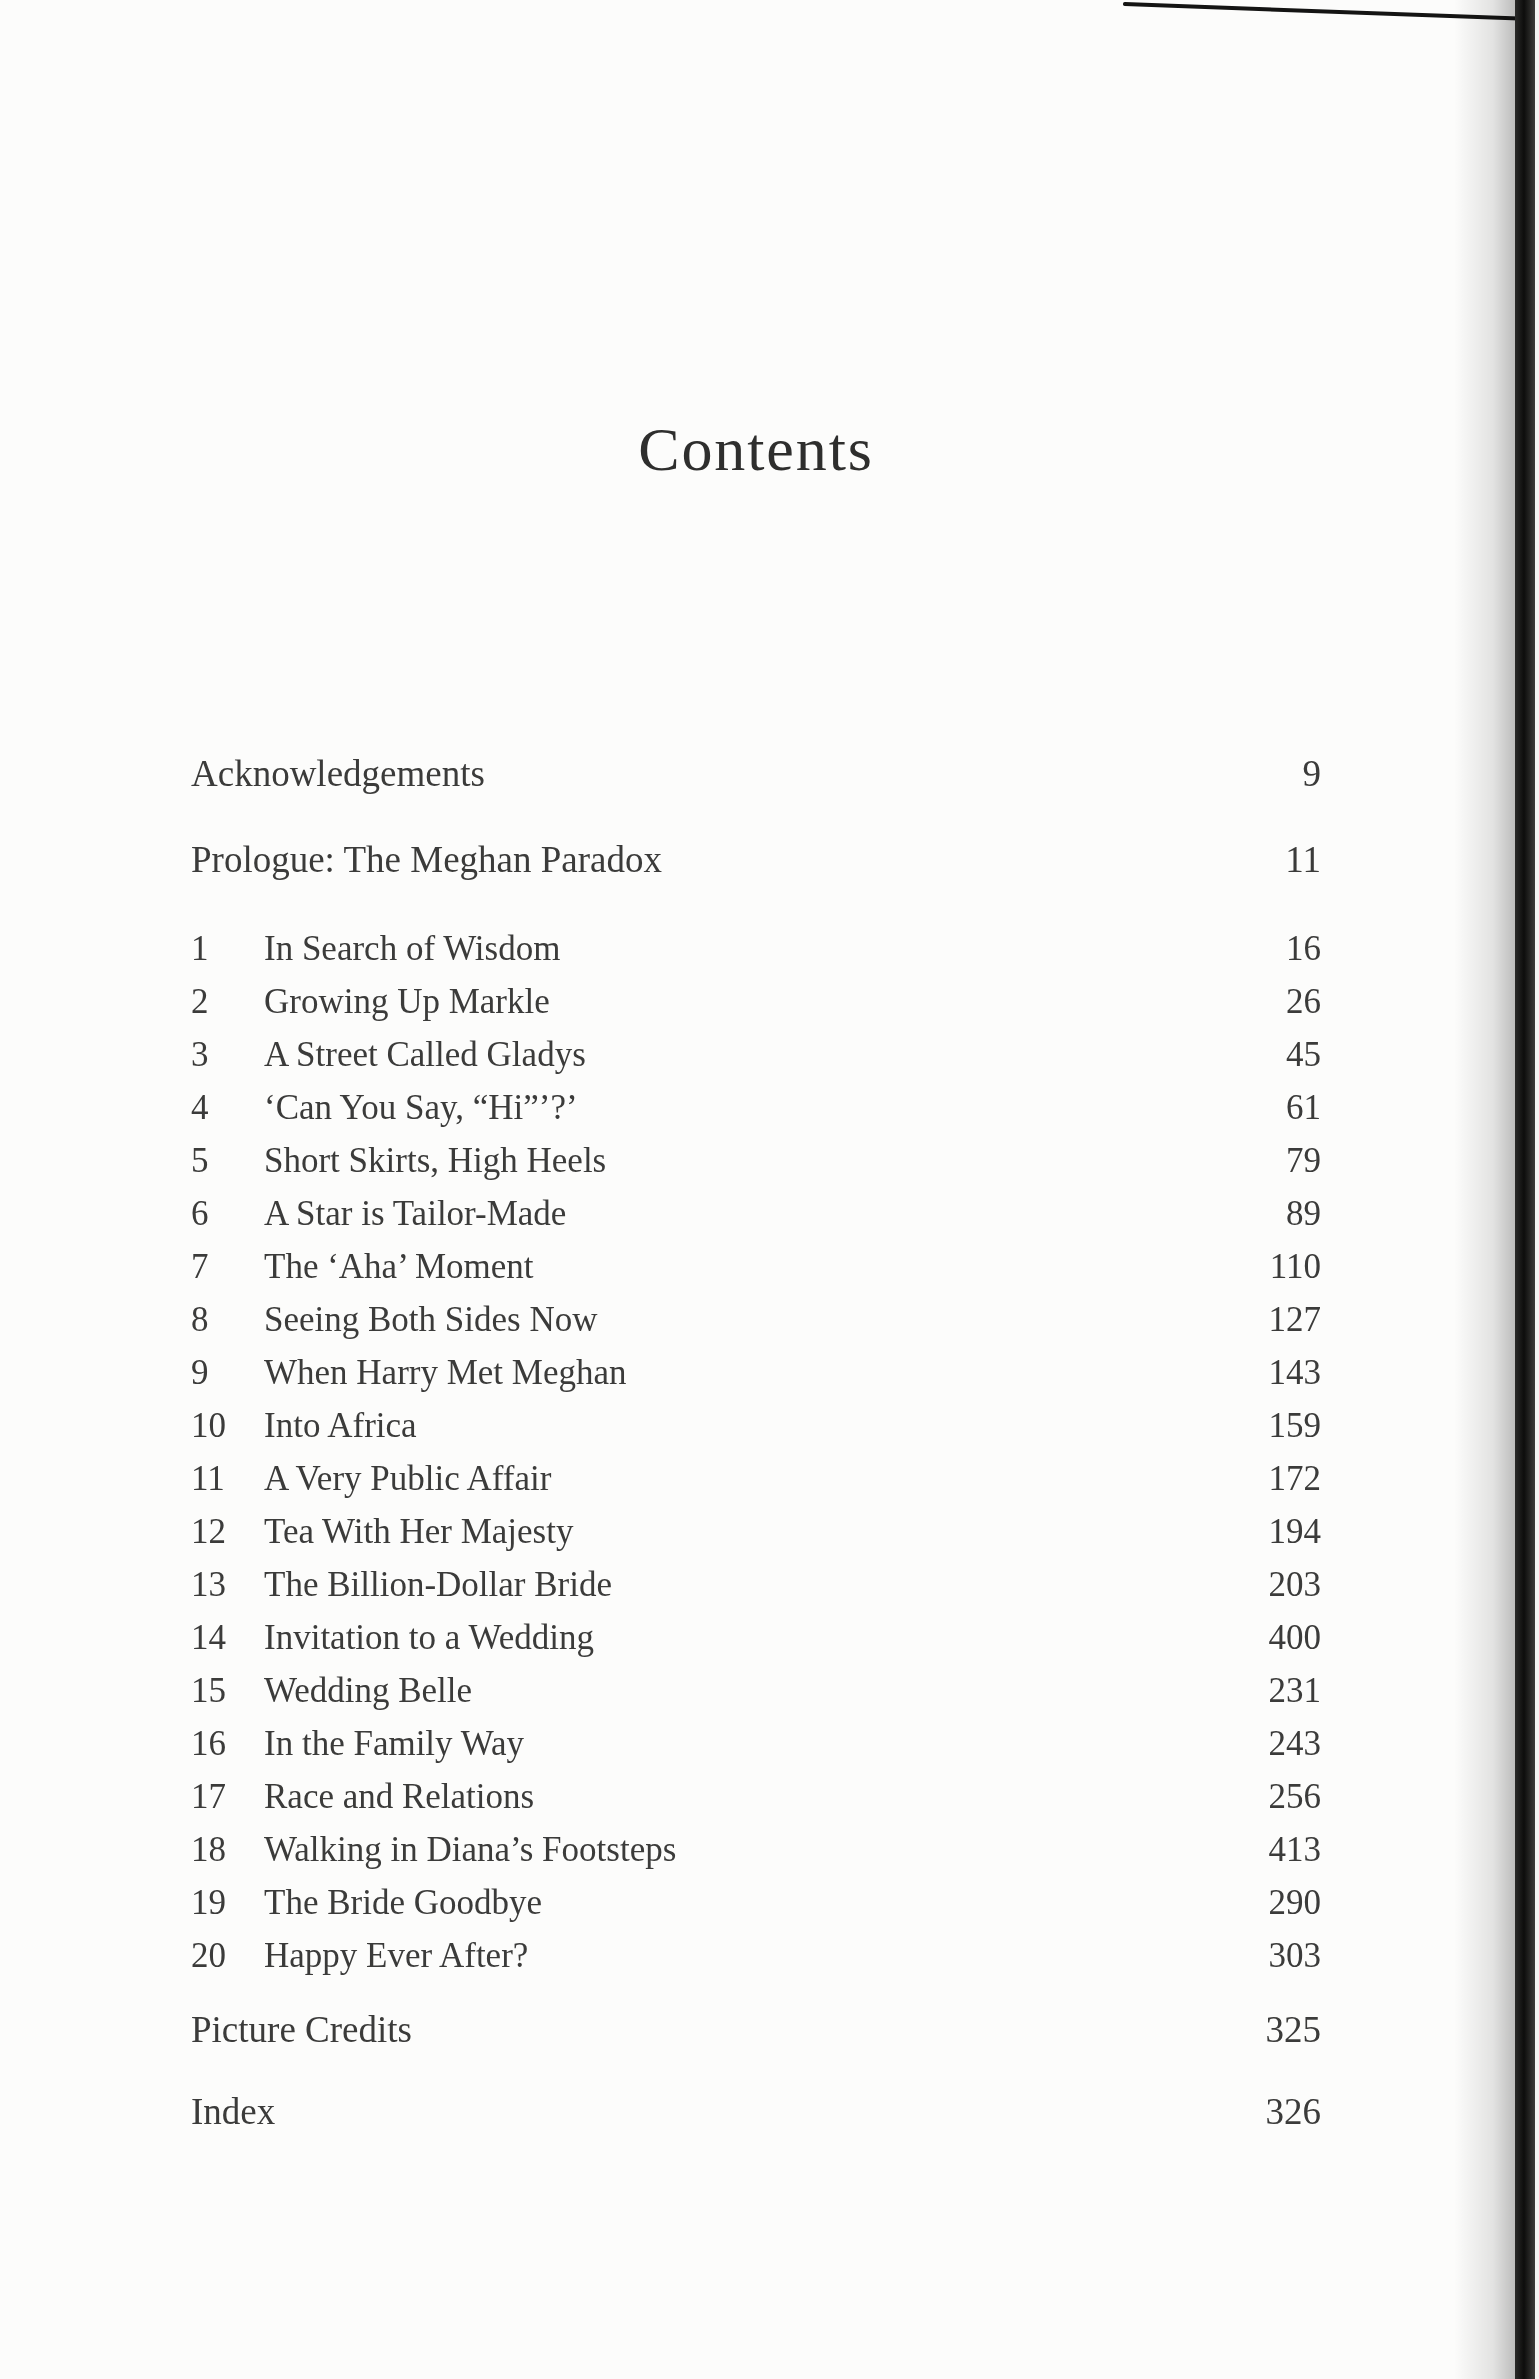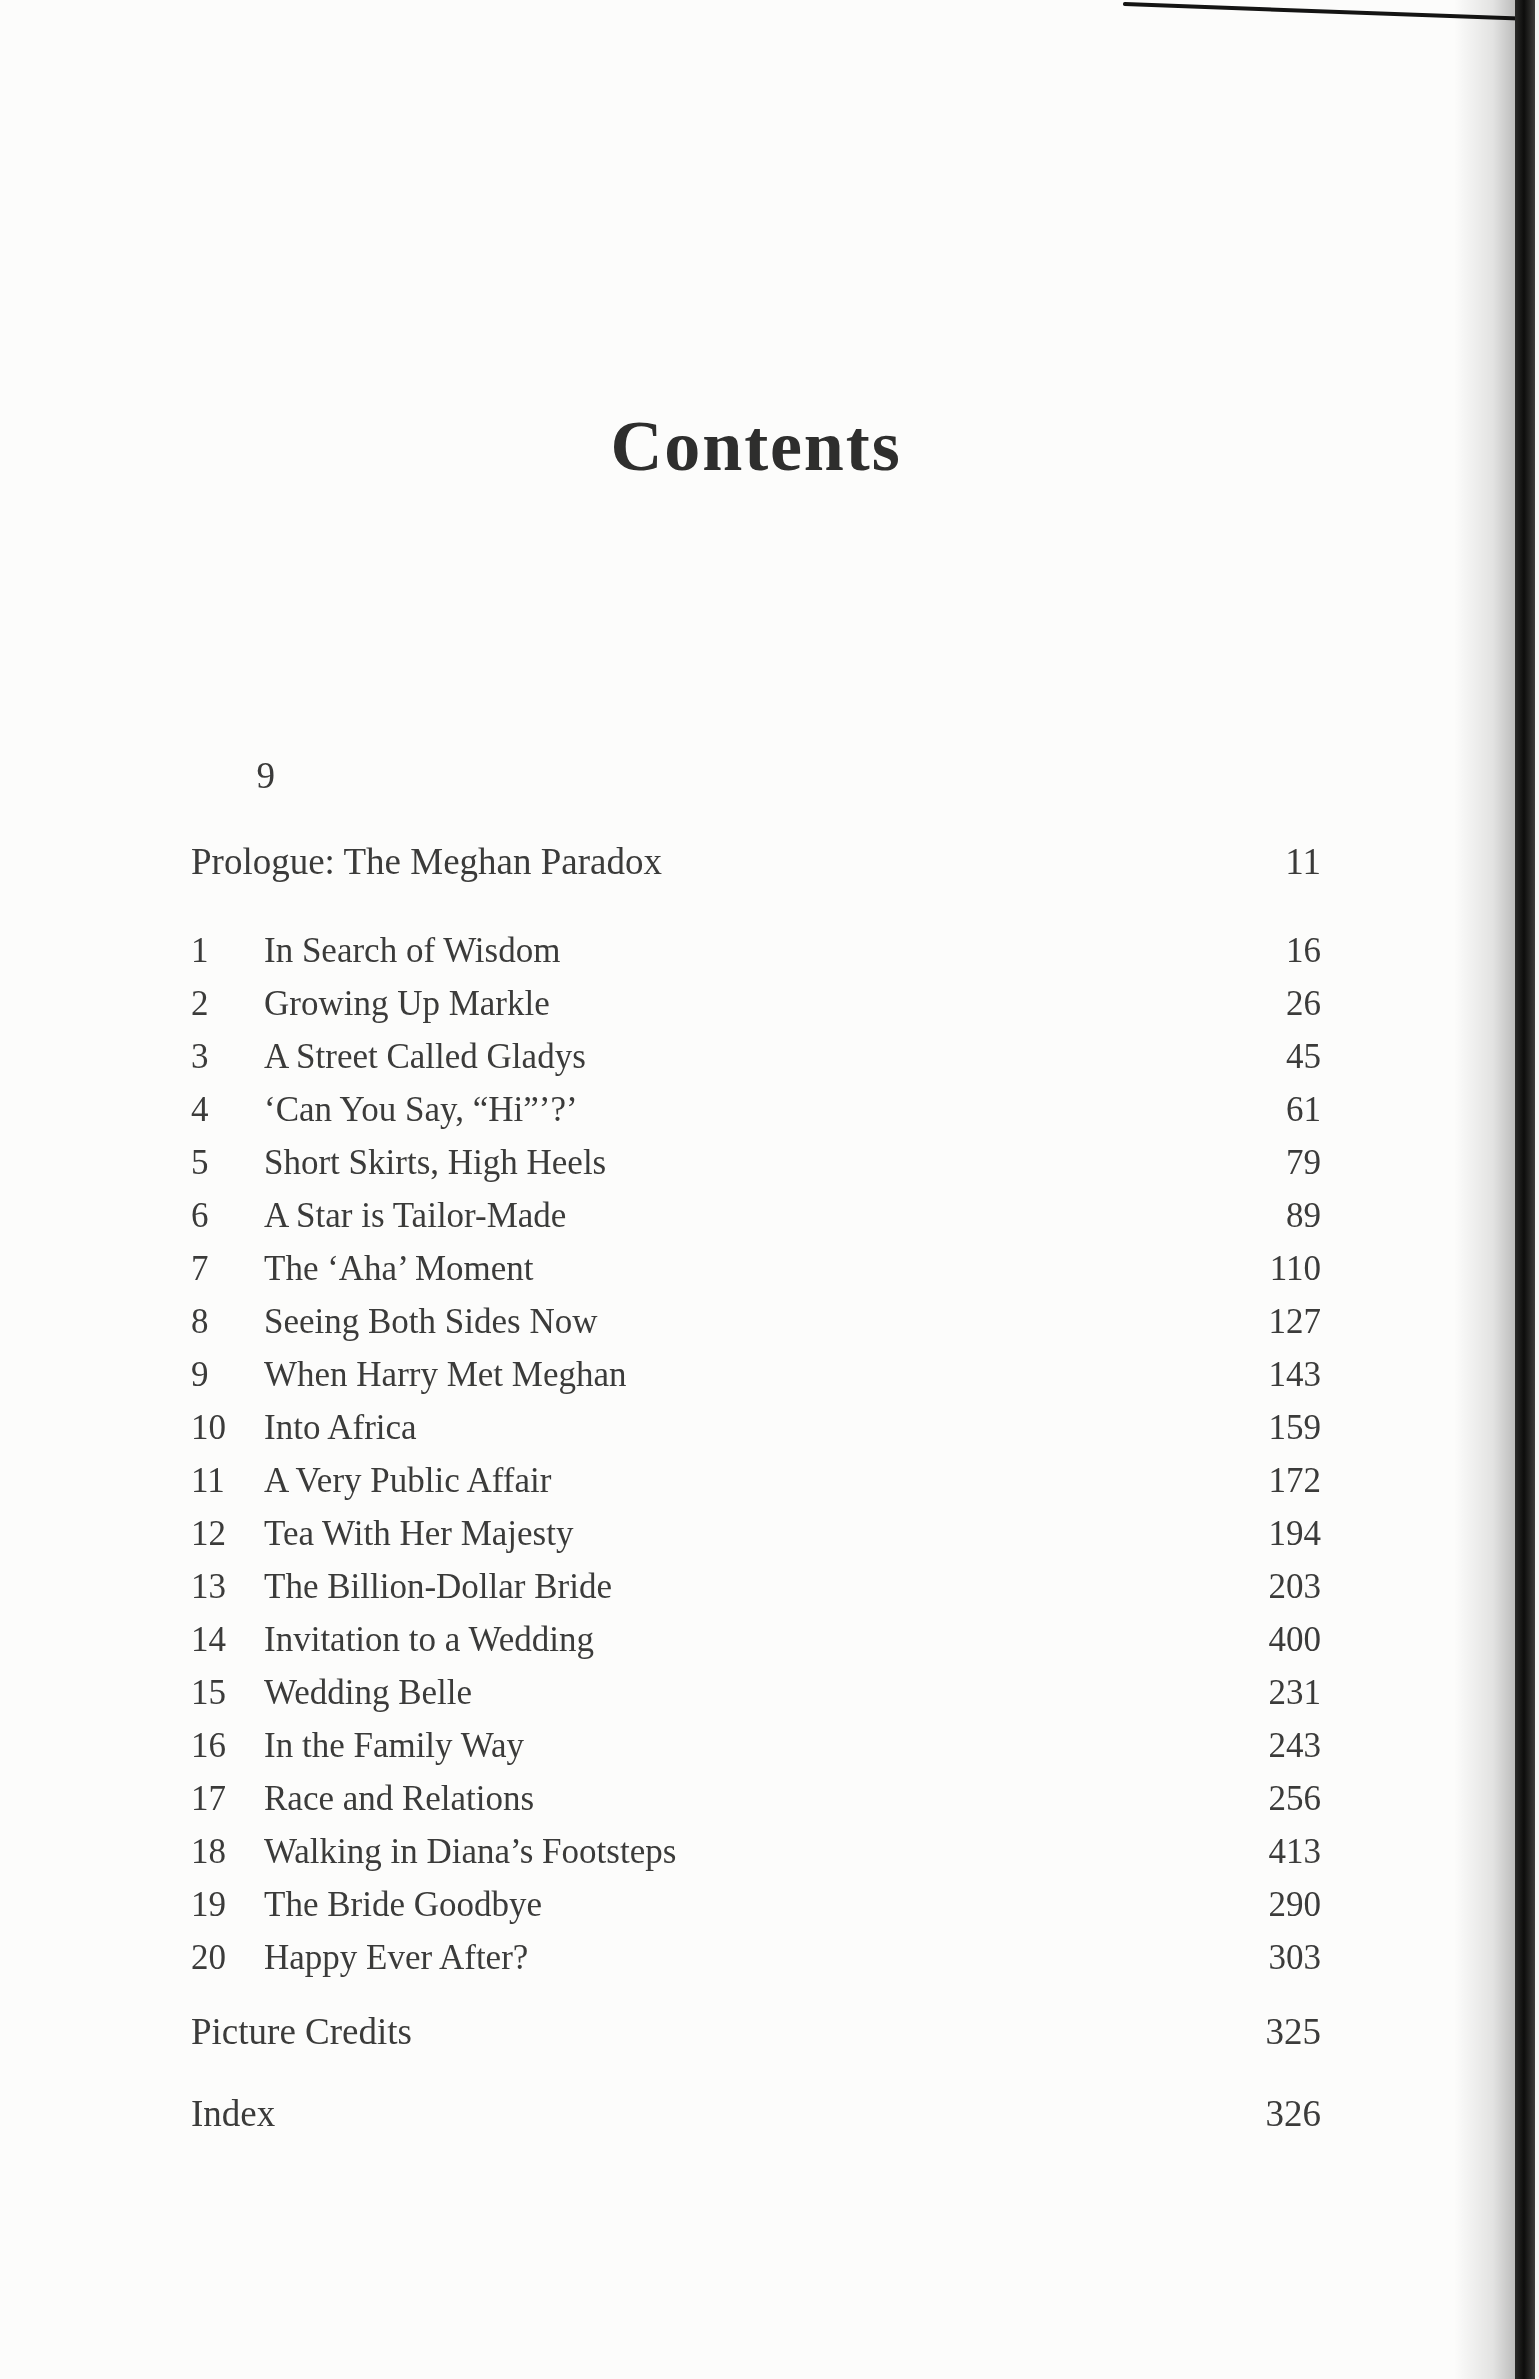--- a/index.html
+++ b/index.html
@@ -54,25 +54,25 @@
     border-radius: 1.9px;
   }
   .content {
     position: absolute;
     left: 191px;
     top: 410px;
     width: 1130px;
   }
   .toc-title {
     text-align: center;
-    font-size: 72px;
-    font-weight: 700;
+    font-size: 62px;
+    font-weight: 400;
     letter-spacing: 1.9px;
     color: #2e2e2d;
-    margin: 0 0 0 0;
+    margin: 8px 0 0 0;
     line-height: 1;
   }
   .front-matter {
     margin-top: 270px;
   }
   .row {
     display: flex;
     align-items: baseline;
     font-size: 37px;
     color: #3b3b3a;
@@ -119,20 +119,21 @@
   <div class="edge-shade"></div>
   <div class="edge-band"></div>
   <div class="edge-white-sliver"></div>
 
   <div class="content">
 
     <h1 class="toc-title">Contents</h1>
 
     <div class="front-matter">
       <div class="row front-row">
+        <span class="label">Acknowledgements</span>
         <span class="pagenum">9</span>
       </div>
       <div class="row front-row">
         <span class="label">Prologue: The Meghan Paradox</span>
         <span class="pagenum">11</span>
       </div>
     </div>
 
     <div class="chapters">
 

